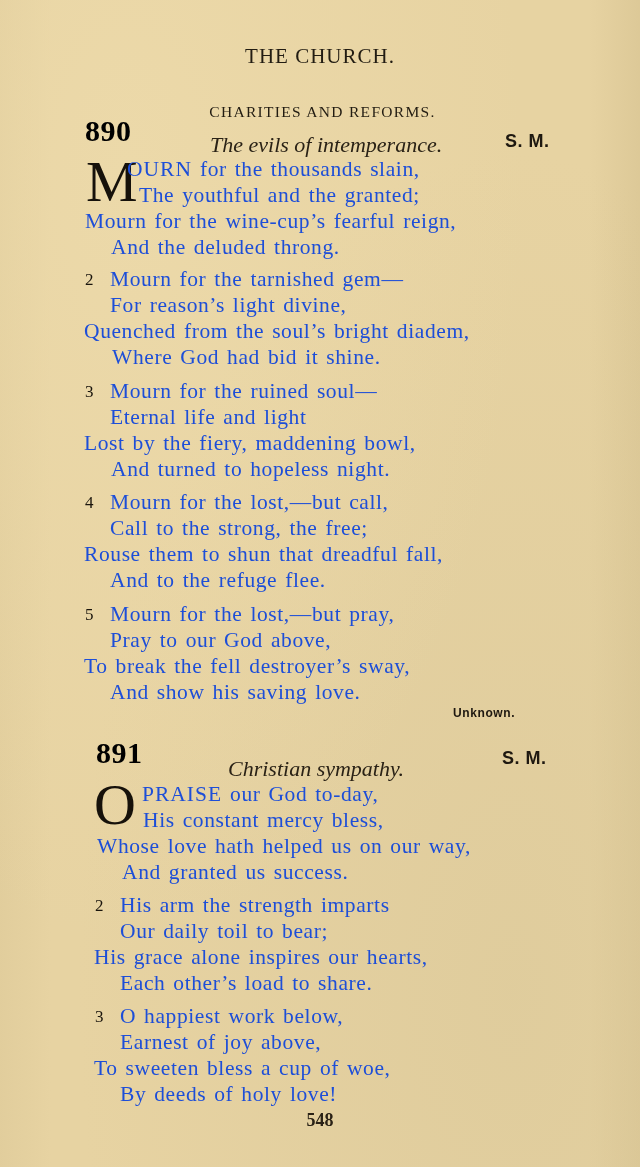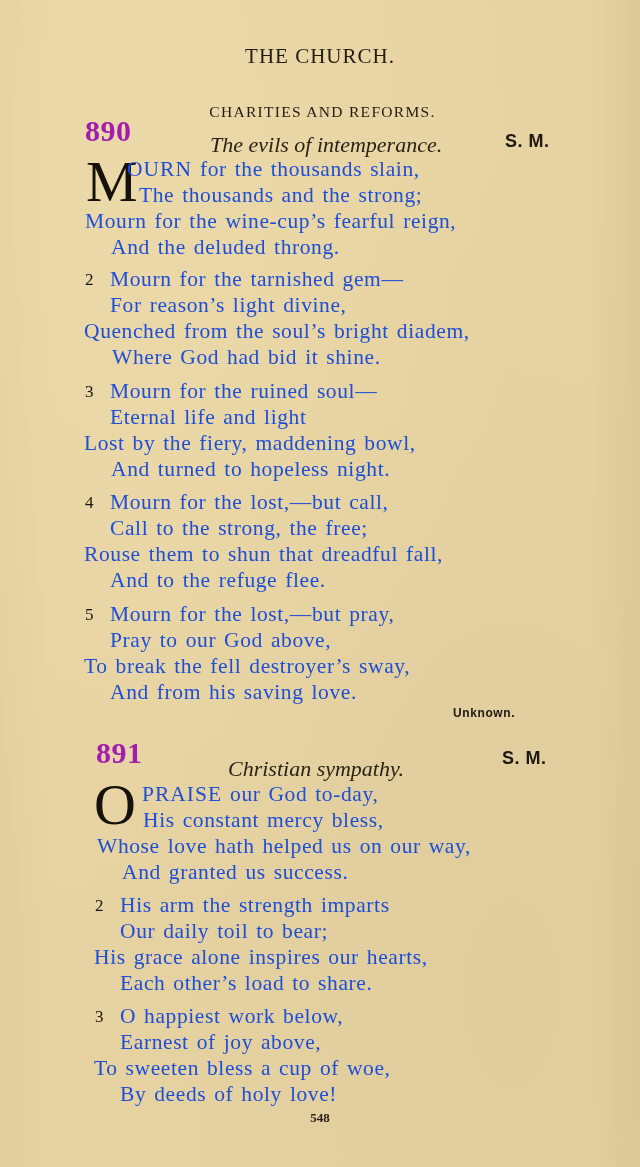--- a/index.html
+++ b/index.html
@@ -41,21 +41,21 @@
       box-sizing: border-box;
       font-family: "Liberation Serif", serif;
       font-size: 15.5px;
       letter-spacing: 1.3px;
       color: #221c12;
     }
     .hymn-number {
       font-family: "Liberation Serif", serif;
       font-weight: bold;
       font-size: 30px;
-      color: #a21caf;
+      color: #000000;
       letter-spacing: 0.5px;
     }
     .hymn-subtitle {
       font-family: "Liberation Serif", serif;
       font-style: italic;
       font-size: 22px;
       color: #2a2216;
     }
     .meter {
       font-family: "Liberation Sans", sans-serif;
@@ -89,21 +89,21 @@
       font-family: "Liberation Sans", sans-serif;
       font-weight: bold;
       font-size: 12px;
       letter-spacing: 0.6px;
       color: #1e1810;
     }
     .page-number {
       left: 0; width: 640px; top: 1110px;
       text-align: center;
       font-family: "Liberation Serif", serif;
-      font-size: 13px;
+      font-size: 18px;
       font-weight: bold;
       color: #2a2216;
     }
   </style>
 </head>
 <body>
 
 <div class="page">
 
   <div class="abs running-head">THE CHURCH.</div>
@@ -111,21 +111,21 @@
   <div class="abs section-head">CHARITIES AND REFORMS.</div>
 
   <section>
     <div class="abs hymn-number" style="left:85px; top:114px;">890</div>
     <div class="abs hymn-subtitle" style="left:210px; top:132px;">The evils of intemperance.</div>
     <div class="abs meter" style="left:505px; top:131px;">S. M.</div>
 
     <div>
       <div class="abs drop-cap" style="left:86px; top:153px;">M</div>
       <div class="abs verse-line" style="left:127px; top:157px;"><span class="caps-start">OURN</span><span> for the thousands slain,</span></div>
-      <div class="abs verse-line" style="left:139px; top:183px;">The thousands and the strong;</div>
+      <div class="abs verse-line" style="left:139px; top:183px;">The youthful and the granted;</div>
       <div class="abs verse-line" style="left:85px; top:209px;">Mourn for the wine-cup’s fearful reign,</div>
       <div class="abs verse-line" style="left:111px; top:235px;">And the deluded throng.</div>
     </div>
 
     <div>
       <div class="abs verse-num" style="left:85px; top:270px;">2</div>
       <div class="abs verse-line" style="left:110px; top:267px;">Mourn for the tarnished gem—</div>
       <div class="abs verse-line" style="left:110px; top:293px;">For reason’s light divine,</div>
       <div class="abs verse-line" style="left:84px; top:319px;">Quenched from the soul’s bright diadem,</div>
       <div class="abs verse-line" style="left:112px; top:345px;">Where God had bid it shine.</div>
@@ -145,21 +145,21 @@
       <div class="abs verse-line" style="left:110px; top:516px;">Call to the strong, the free;</div>
       <div class="abs verse-line" style="left:84px; top:542px;">Rouse them to shun that dreadful fall,</div>
       <div class="abs verse-line" style="left:110px; top:568px;">And to the refuge flee.</div>
     </div>
 
     <div>
       <div class="abs verse-num" style="left:85px; top:605px;">5</div>
       <div class="abs verse-line" style="left:110px; top:602px;">Mourn for the lost,—but pray,</div>
       <div class="abs verse-line" style="left:110px; top:628px;">Pray to our God above,</div>
       <div class="abs verse-line" style="left:84px; top:654px;">To break the fell destroyer’s sway,</div>
-      <div class="abs verse-line" style="left:110px; top:680px;">And from his saving love.</div>
+      <div class="abs verse-line" style="left:110px; top:680px;">And show his saving love.</div>
     </div>
 
     <div class="abs author" style="left:453px; top:706px;">Unknown.</div>
   </section>
 
   <section>
     <div class="abs hymn-number" style="left:96px; top:736px;">891</div>
     <div class="abs hymn-subtitle" style="left:228px; top:756px;">Christian sympathy.</div>
     <div class="abs meter" style="left:502px; top:748px;">S. M.</div>
 

